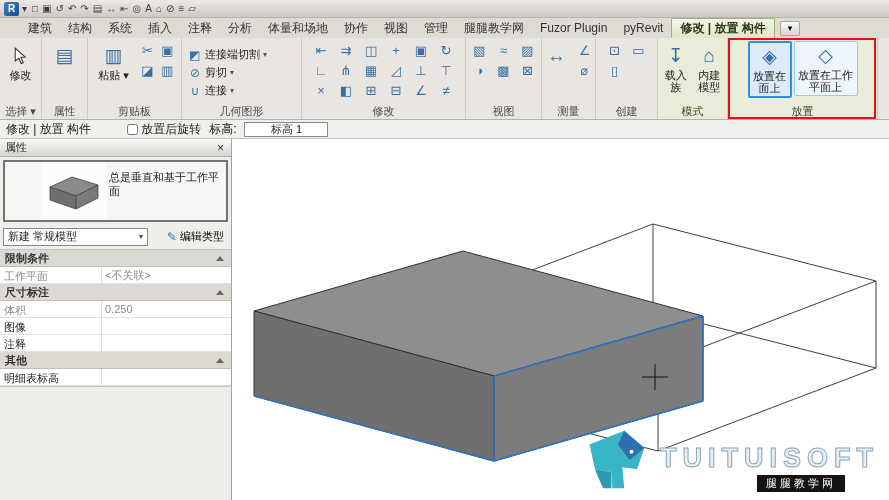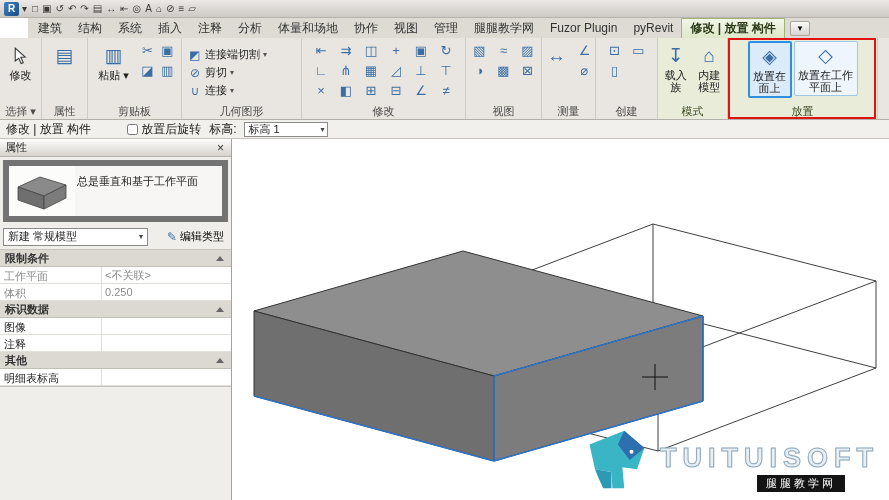--- a/index.html
+++ b/index.html
@@ -7,21 +7,21 @@
   .app{width:889px;height:500px;display:flex;flex-direction:column;font-size:12px;color:#222;}
 
   
   .titlebar{height:18px;background:linear-gradient(#ece9e6,#cdc9c4);display:flex;align-items:center;padding:0 4px;gap:1px;border-bottom:1px solid #b6b2ac;}
   .revit-logo{width:15px;height:14px;background:linear-gradient(135deg,#3e7fc1,#1b4e8a);color:#fff;font-weight:bold;font-size:10px;display:flex;align-items:center;justify-content:center;border-radius:2px;flex:none;}
   .qicon{font-size:10px;color:#3c3c3c;background:none;border:none;height:16px;line-height:16px;padding:0 2px;cursor:default;}
   .title{flex:1;text-align:right;font-size:11px;color:#333;white-space:nowrap;padding-right:6px;}
   .title .doc{margin-left:26px;}
 
   
-  .tabs{height:20px;background:#dedbd5;display:flex;align-items:flex-end;padding-left:2px;margin-left:28px;}
+  .tabs{height:20px;background:#dedbd5;display:flex;align-items:flex-end;padding-left:20px;}
   .tab{padding:2px 8px;height:20px;line-height:15px;color:#333;background:transparent;border:none;font-size:12px;white-space:nowrap;}
   .tab.active{background:linear-gradient(#f2f6e8,#dde7c8);border:1px solid #a3b377;border-bottom:none;font-weight:bold;color:#2c3a17;}
   .tab-overflow{margin-left:5px;margin-bottom:2px;font-size:9px;height:15px;line-height:13px;padding:0 7px;border:1px solid #a9a6a0;background:linear-gradient(#fafaf8,#d9d6d0);border-radius:2px;}
 
   
   .ribbon{height:82px;background:#e9e6e1;display:flex;border-bottom:1px solid #b3afa9;position:relative;}
   .panel{display:flex;flex-direction:column;border-right:1px solid #cfccc6;height:100%;flex:none;}
   .panel.ctx{background:#e8ecd9;}
   .panel-fill{flex:1;border-right:none;}
   .pbody{flex:1;display:flex;align-items:flex-start;justify-content:center;padding:3px 2px 0;gap:2px;}
@@ -46,30 +46,30 @@
   .redbox{position:absolute;top:0;left:0;right:1px;bottom:0;border:2px solid #e01212;z-index:4;pointer-events:none;}
   #place-btns .bigbtn{border:1px solid #9ec7ea;background:#eef5fc;}
   #place-btns .bigbtn.selected{border:2px solid #2f8fe0;background:#dcebfa;}
   #place-btns .bigbtn:last-child{width:64px;}
   #mode-btns .bigbtn{width:38px;}
 
   
   .optionsbar{height:19px;background:#f2f0ec;border-bottom:1px solid #c6c2bc;display:flex;align-items:center;gap:8px;padding-left:6px;font-size:12px;}
   .chk{display:flex;align-items:center;gap:3px;margin-left:28px;}
   .chk input{width:11px;height:11px;}
-  .mini-select{background:#fff;border:1px solid #8a8a8a;height:15px;line-height:13px;padding:0 3px;min-width:84px;display:flex;align-items:center;justify-content:space-between;font-size:11px;}
+  .mini-select{background:#fff;border:1px solid #8a8a8a;height:15px;line-height:13px;padding:0 3px;min-width:84px;display:flex;align-items:center;justify-content:space-between;font-size:11px;flex-direction:column;}
   .mini-select .arrow{font-size:8px;color:#444;margin-left:6px;}
 
   
   .main{flex:1;display:flex;min-height:0;}
   .props{width:232px;background:#f0eeea;border-right:1px solid #a5a19b;display:flex;flex-direction:column;font-size:11px;flex:none;}
   .props-header{height:18px;background:linear-gradient(#fdfdfc,#d6d3cd);display:flex;align-items:center;padding:0 5px;border-bottom:1px solid #b5b2ad;font-size:11px;}
   .closex{margin-left:auto;background:none;border:none;font-size:12px;line-height:12px;color:#333;padding:0 2px;}
   .preview{padding:3px;}
-  .preview-inner{background:#f7f6f4;border:6px solid #737373;height:62px;display:flex;}
+  .preview-inner{background:#f7f6f4;border:2px solid #737373;height:62px;display:flex;padding-left:36px;}
   .pimg{width:66px;display:flex;align-items:center;justify-content:center;background:#fcfcfb;}
   .pcap{flex:1;padding:8px 4px 0 2px;font-size:11px;line-height:14px;color:#222;}
   .typesel{display:flex;gap:15px;padding:2px 3px 3px;align-items:center;border-bottom:1px solid #c6c2bc;}
   .combo{flex:1;background:#fff;border:1px solid #8a8a8a;height:18px;display:flex;align-items:center;justify-content:space-between;padding:0 4px;font-size:11px;}
   .combo .arrow{font-size:8px;color:#444;}
   .edittype{display:flex;align-items:center;gap:3px;background:none;border:1px solid transparent;font-size:11px;padding:1px 3px;}
   .eticon{color:#3a6ea5;font-size:12px;}
   .pgrid{border-bottom:1px solid #c6c2bc;}
   .pgroup-h{height:17px;background:#dcd9d3;border-bottom:1px solid #c2bfb9;display:flex;align-items:center;padding:0 5px;font-weight:bold;color:#333;font-size:11px;}
   .chev{width:0;height:0;border-left:4px solid transparent;border-right:4px solid transparent;border-bottom:5px solid #666;margin-left:auto;margin-right:2px;}
@@ -335,27 +335,27 @@
       </div>
       <div id="pgrid" class="pgrid">
           <div class="pgroup-h">
             <span>限制条件</span>
             <span class="chev"></span>
           </div>
           <div class="prow disabled">
             <div class="pl">工作平面</div>
             <div class="pv">&lt;不关联&gt;</div>
           </div>
+          <div class="pgroup-h">
+            <span>尺寸标注</span>
+            <span class="chev"></span>
+          </div>
           <div class="prow disabled">
             <div class="pl">体积</div>
             <div class="pv">0.250</div>
-          </div>
-          <div class="pgroup-h">
-            <span>标识数据</span>
-            <span class="chev"></span>
           </div>
           <div class="prow">
             <div class="pl">图像</div>
             <div class="pv"></div>
           </div>
           <div class="prow">
             <div class="pl">注释</div>
             <div class="pv"></div>
           </div>
           <div class="pgroup-h">

